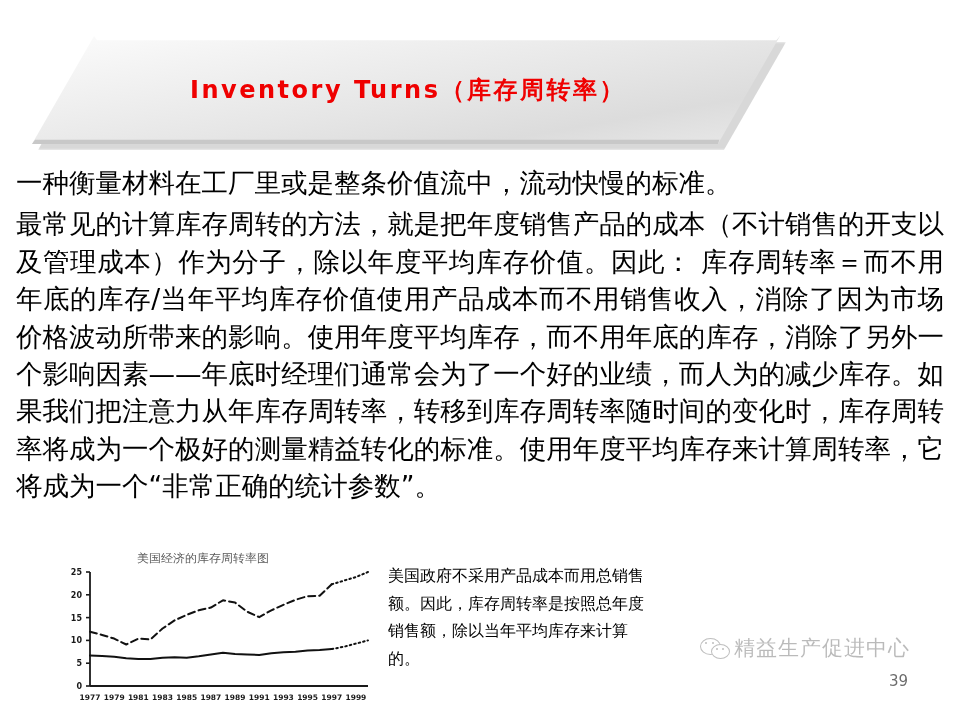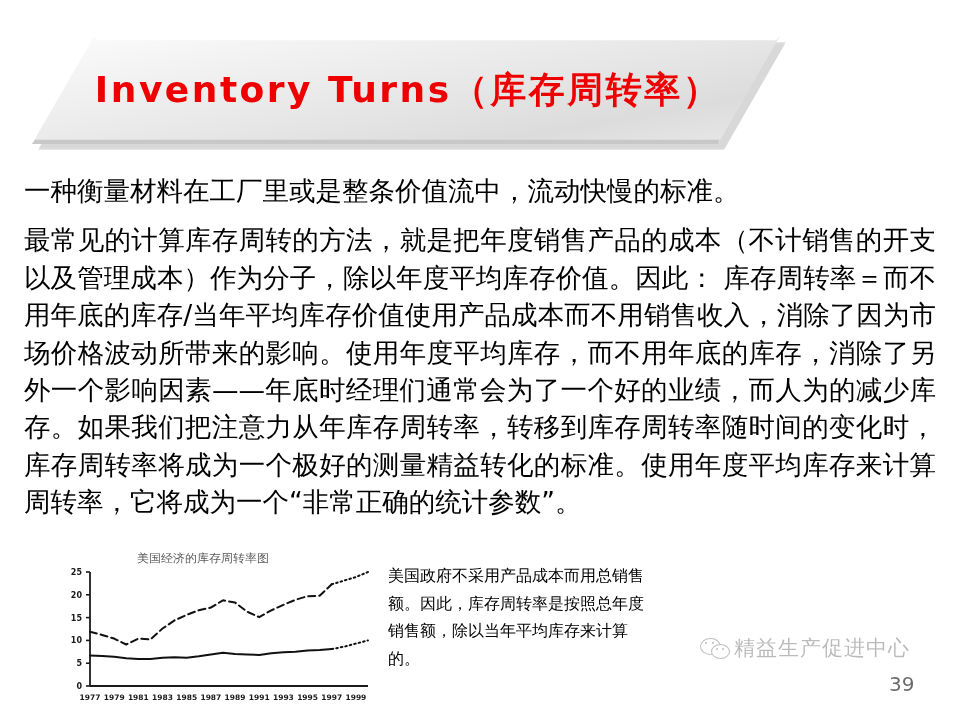--- a/index.html
+++ b/index.html
@@ -63,42 +63,42 @@
     left: 0;
     top: 0;
     width: 100%;
     height: 100%;
     display: flex;
     align-items: center;
     justify-content: center;
     color: #ef0000;
     font-family: "DejaVu Sans", "Liberation Sans", sans-serif;
     font-weight: bold;
-    font-size: 36px;
+    font-size: 24px;
     letter-spacing: 2.5px;
     white-space: nowrap;
     transform: translateX(2px);
   }
 
   
   .body-text {
     position: absolute;
     left: 12px;
     top: 160px;
     width: 936px;
     font-family: "DejaVu Sans", "Liberation Sans", sans-serif;
     font-size: 26.5px;
     line-height: 37.4px;
     color: #000000;
     text-align: justify;
     text-justify: inter-character;
     letter-spacing: 0px;
   }
   .body-text p {
-    margin: 12px;
+    margin: 4px;
   }
   .body-text p.no-justify {
     text-align: left;
   }
 
   
   .lower {
     position: absolute;
     left: 0;
     top: 548px;
@@ -188,21 +188,21 @@
     font-size: 21px;
     color: #1d1d1d;
     letter-spacing: 1px;
     white-space: nowrap;
     font-family: "DejaVu Sans", "Liberation Sans", sans-serif;
   }
   .page-number {
     position: absolute;
     left: 889px;
     top: 672px;
-    font-size: 20px;
+    font-size: 15px;
     color: #3a3a3a;
     font-family: "DejaVu Sans", "Liberation Sans", sans-serif;
     opacity: 0.75;
   }
 </style>
 </head>
 <body>
 
 <div class="title-banner">
   <div class="banner-shadow"></div>

